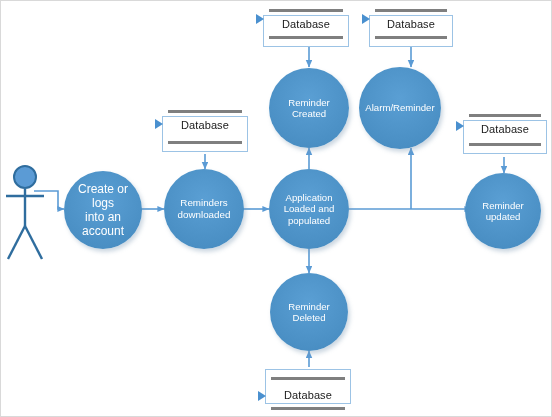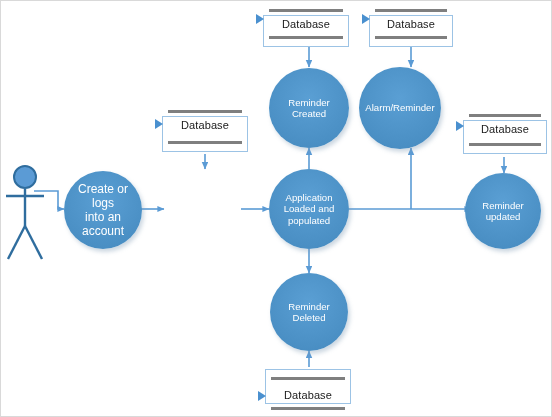--- a/index.html
+++ b/index.html
@@ -155,20 +155,24 @@
         <line x1="22" y1="62" x2="39" y2="95"></line>
       </g>
     </svg>
   </div>
 
   <div class="node" style="left:63px;  top:170px; width:78px;  height:78px;  font-size:12px;">
     <span class="lbl">Create or logs
 into an account</span>
   </div>
 
+  <div class="node" style="left:163px; top:168px; width:80px;  height:80px;  font-size:9.8px;">
+    <span class="lbl">Reminders
+downloaded</span>
+  </div>
 
   <div class="node" style="left:268px; top:168px; width:80px;  height:80px;  font-size:9.6px;">
     <span class="lbl">Application
 Loaded and
 populated</span>
   </div>
 
   <div class="node" style="left:268px; top:67px;  width:80px;  height:80px;  font-size:9.6px;">
     <span class="lbl">Reminder
 Created</span>

